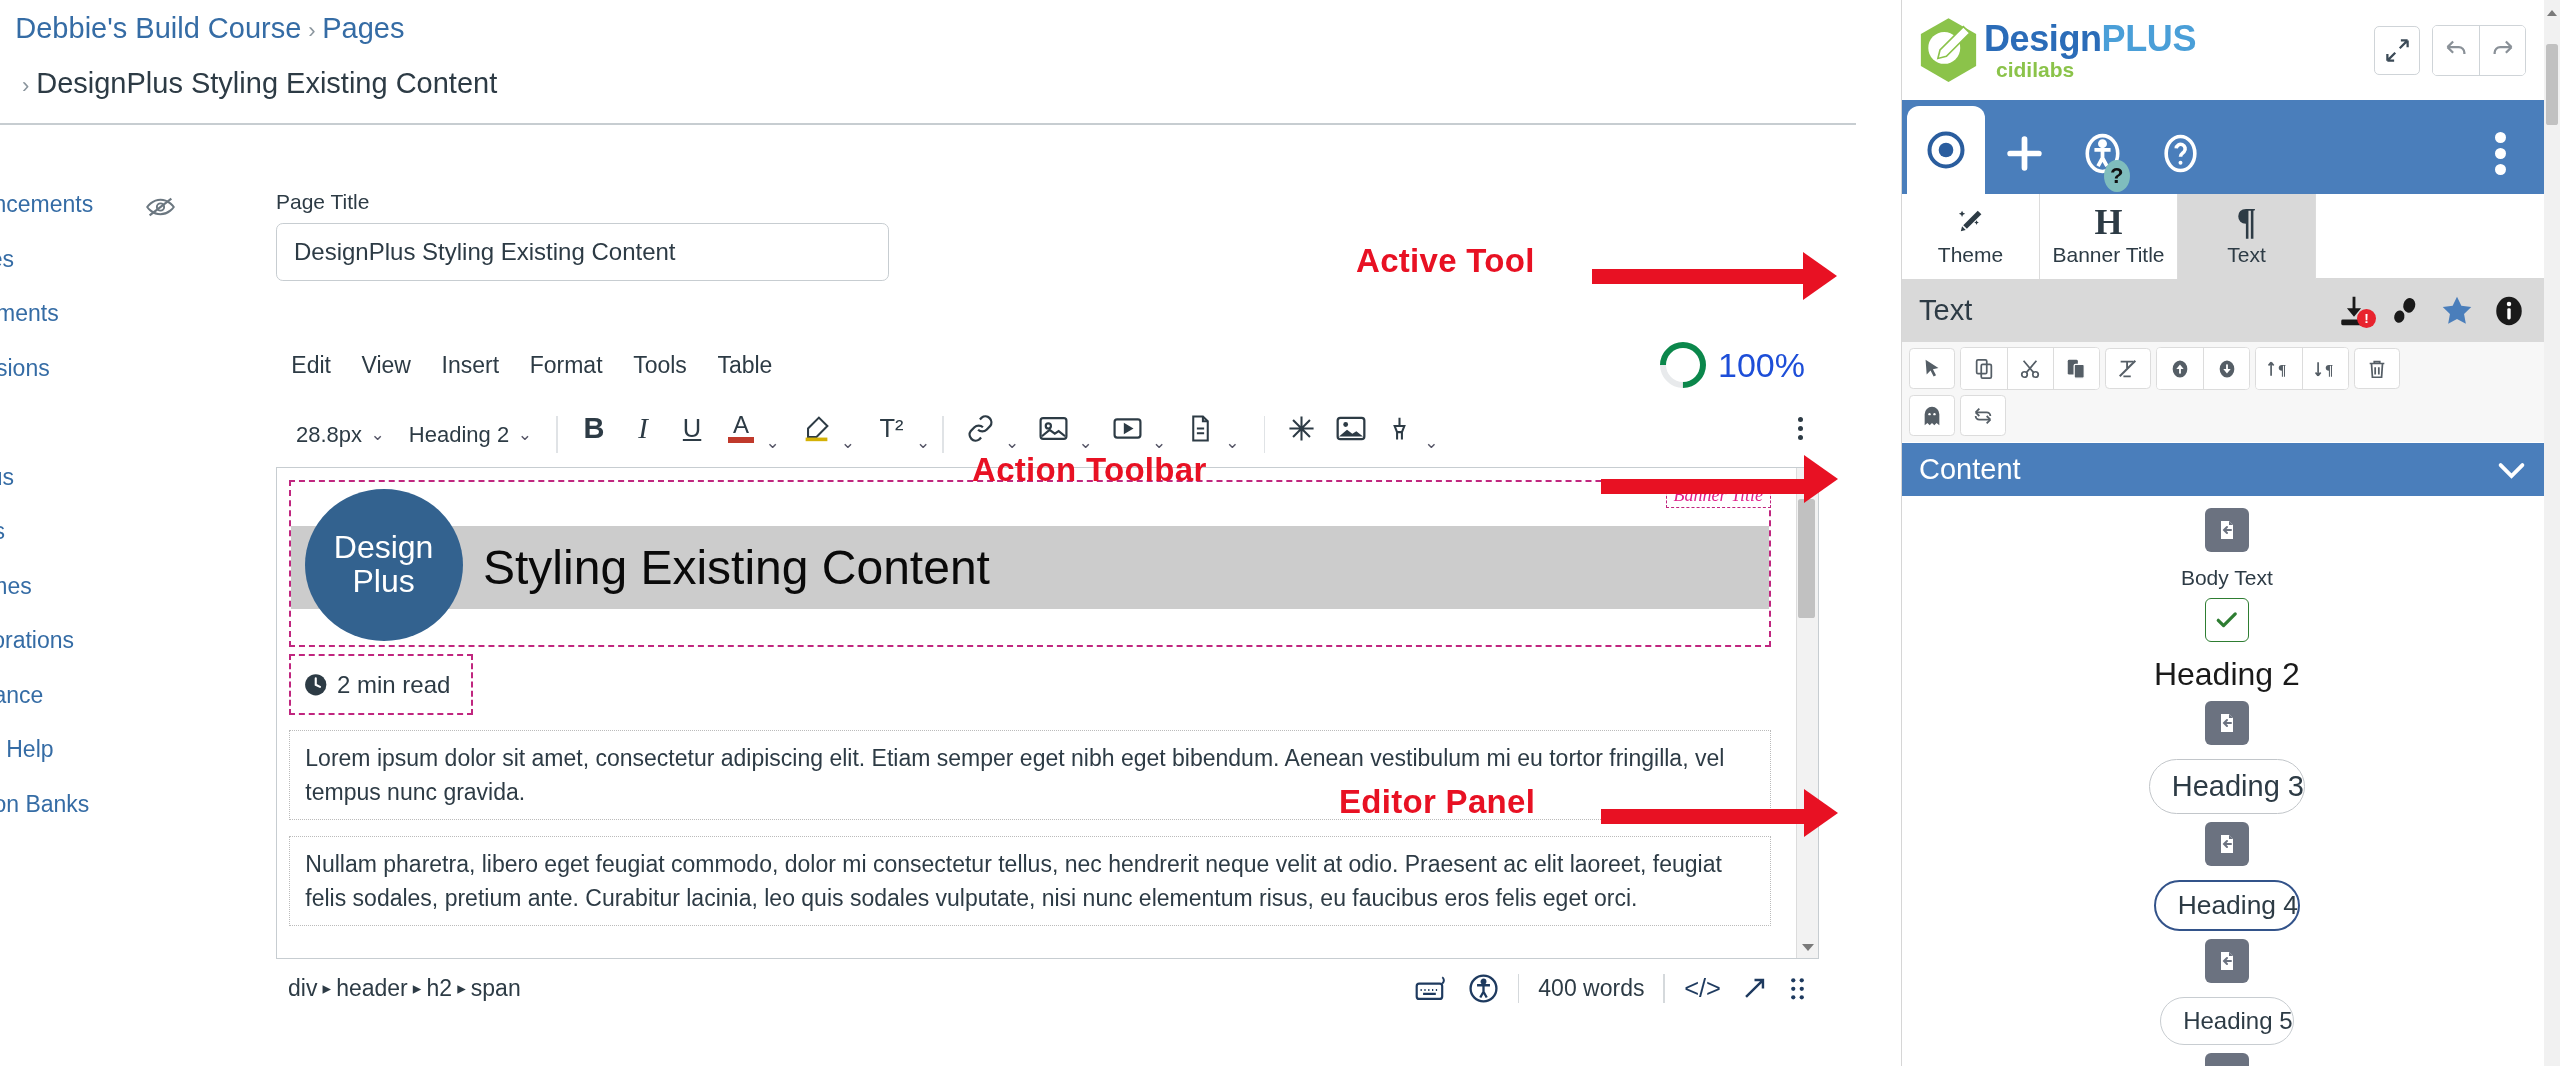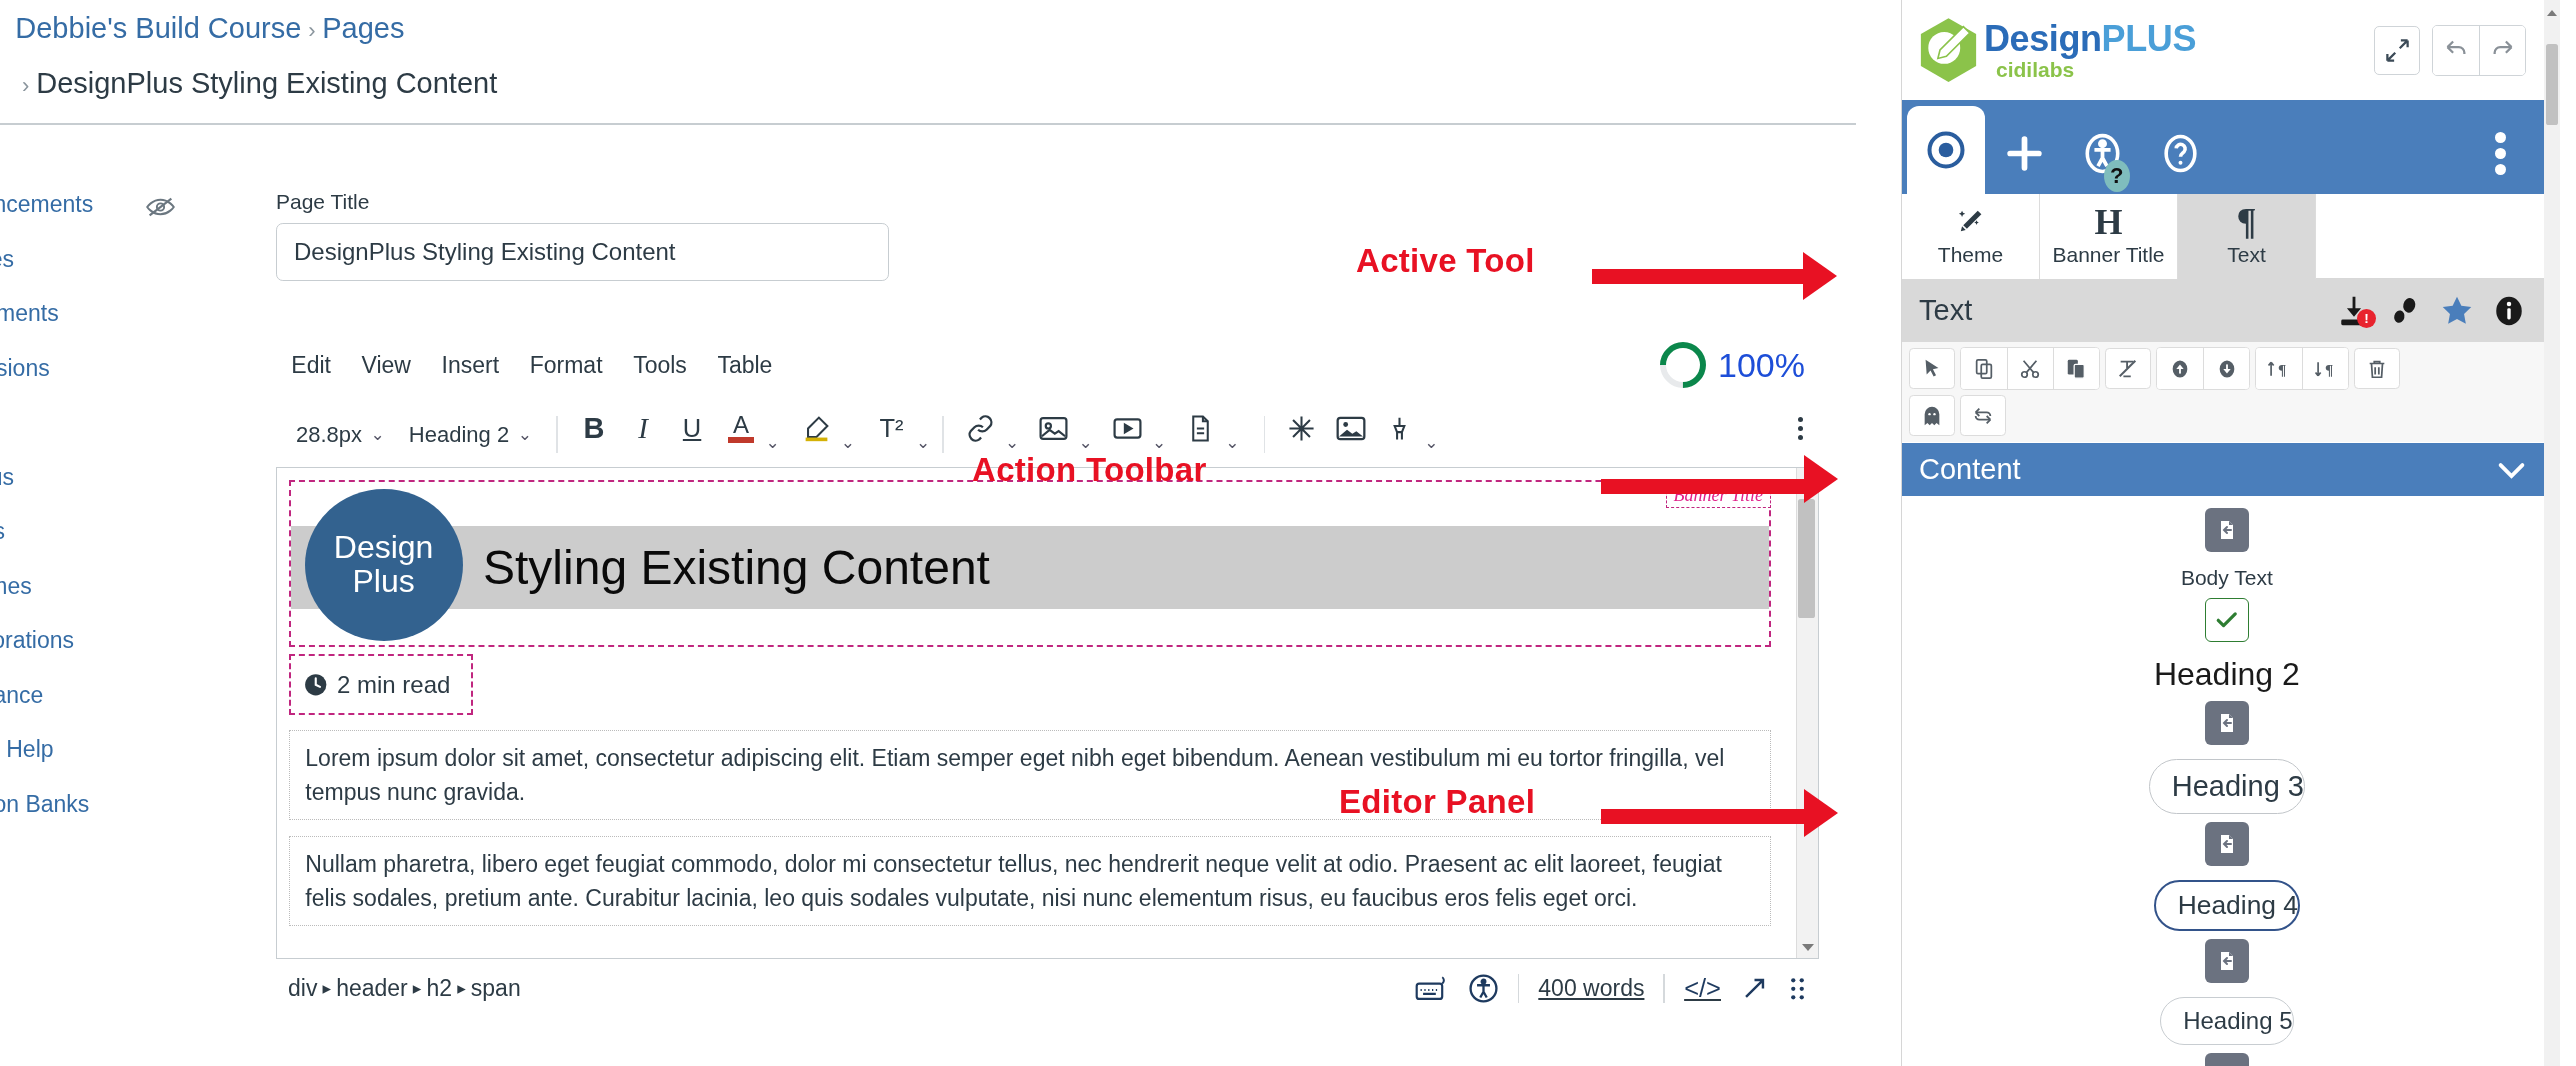--- a/index.html
+++ b/index.html
@@ -157,21 +157,21 @@
   }
 
   
   #editor-status {
     position:absolute; left: 94px; top: 835px; width: 1543px; height: 51px;
     display:flex; align-items:center; justify-content:space-between;
     padding: 0 12px;
   }
   #elem-path { font-size: 23px; color:#2d3b45; display:flex; align-items:center; gap:5.1px;}
   #elem-path .arrow { color:#2d3b45; font-size: 17px; }
-  #status-right { display:flex; align-items:center; gap:19px;text-decoration:underline; }
+  #status-right { display:flex; align-items:center; gap:19px; }
   #status-right .st-sep { width:1.7px;height:29px;background:#d5d9dc; }
   #word-count { font-size:23px; color:#2d3b45; }
   .st-ico { color:#2d3b45; display:flex;align-items:center; }
 
   
   .callout {
     position:absolute; color:#e81123; font-weight:bold; font-size: 33px;
     font-family:"Liberation Sans", sans-serif; letter-spacing: 0.3px;
   }
   .arrow-wrap { position:absolute; }

